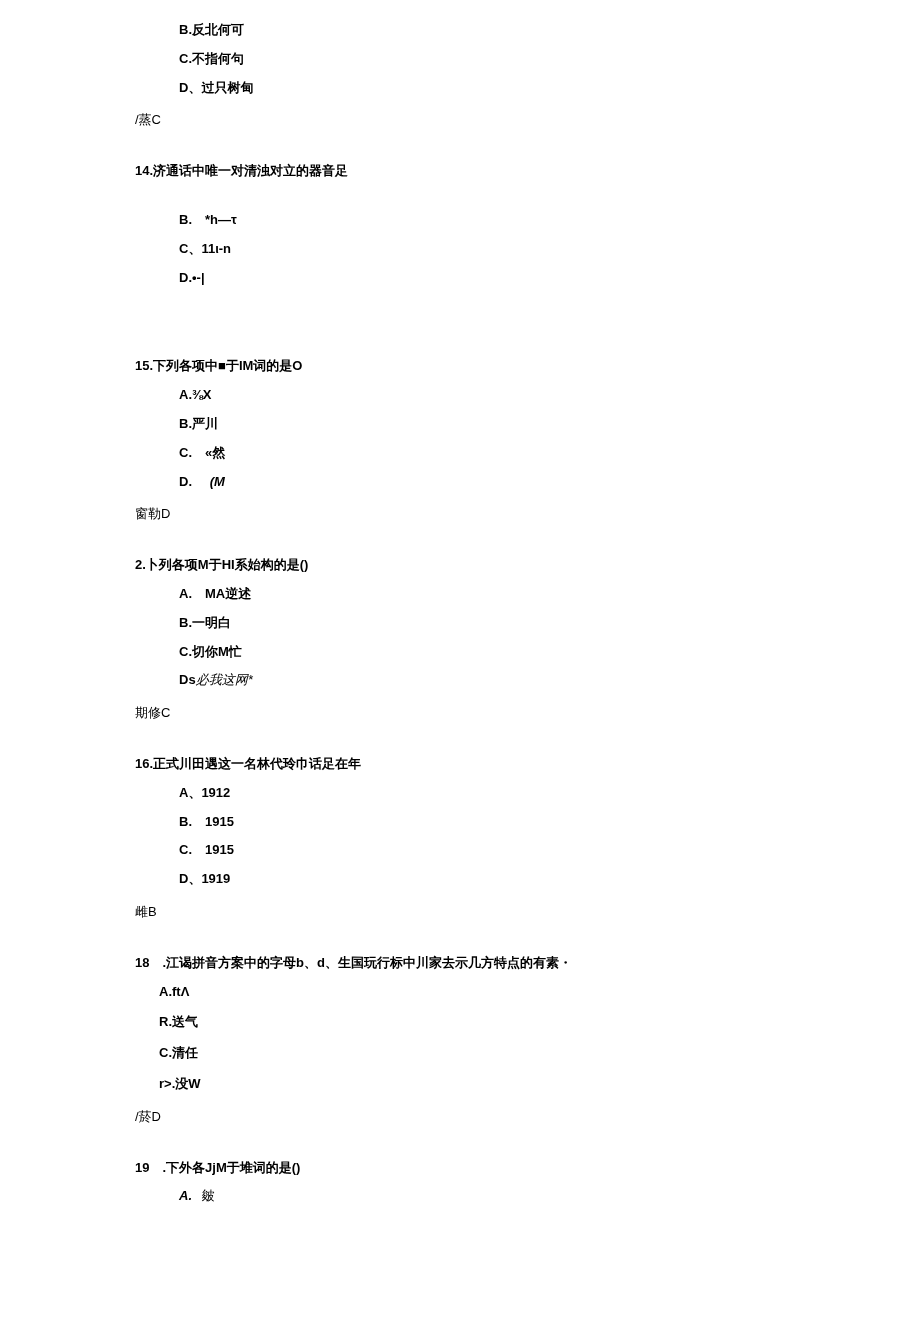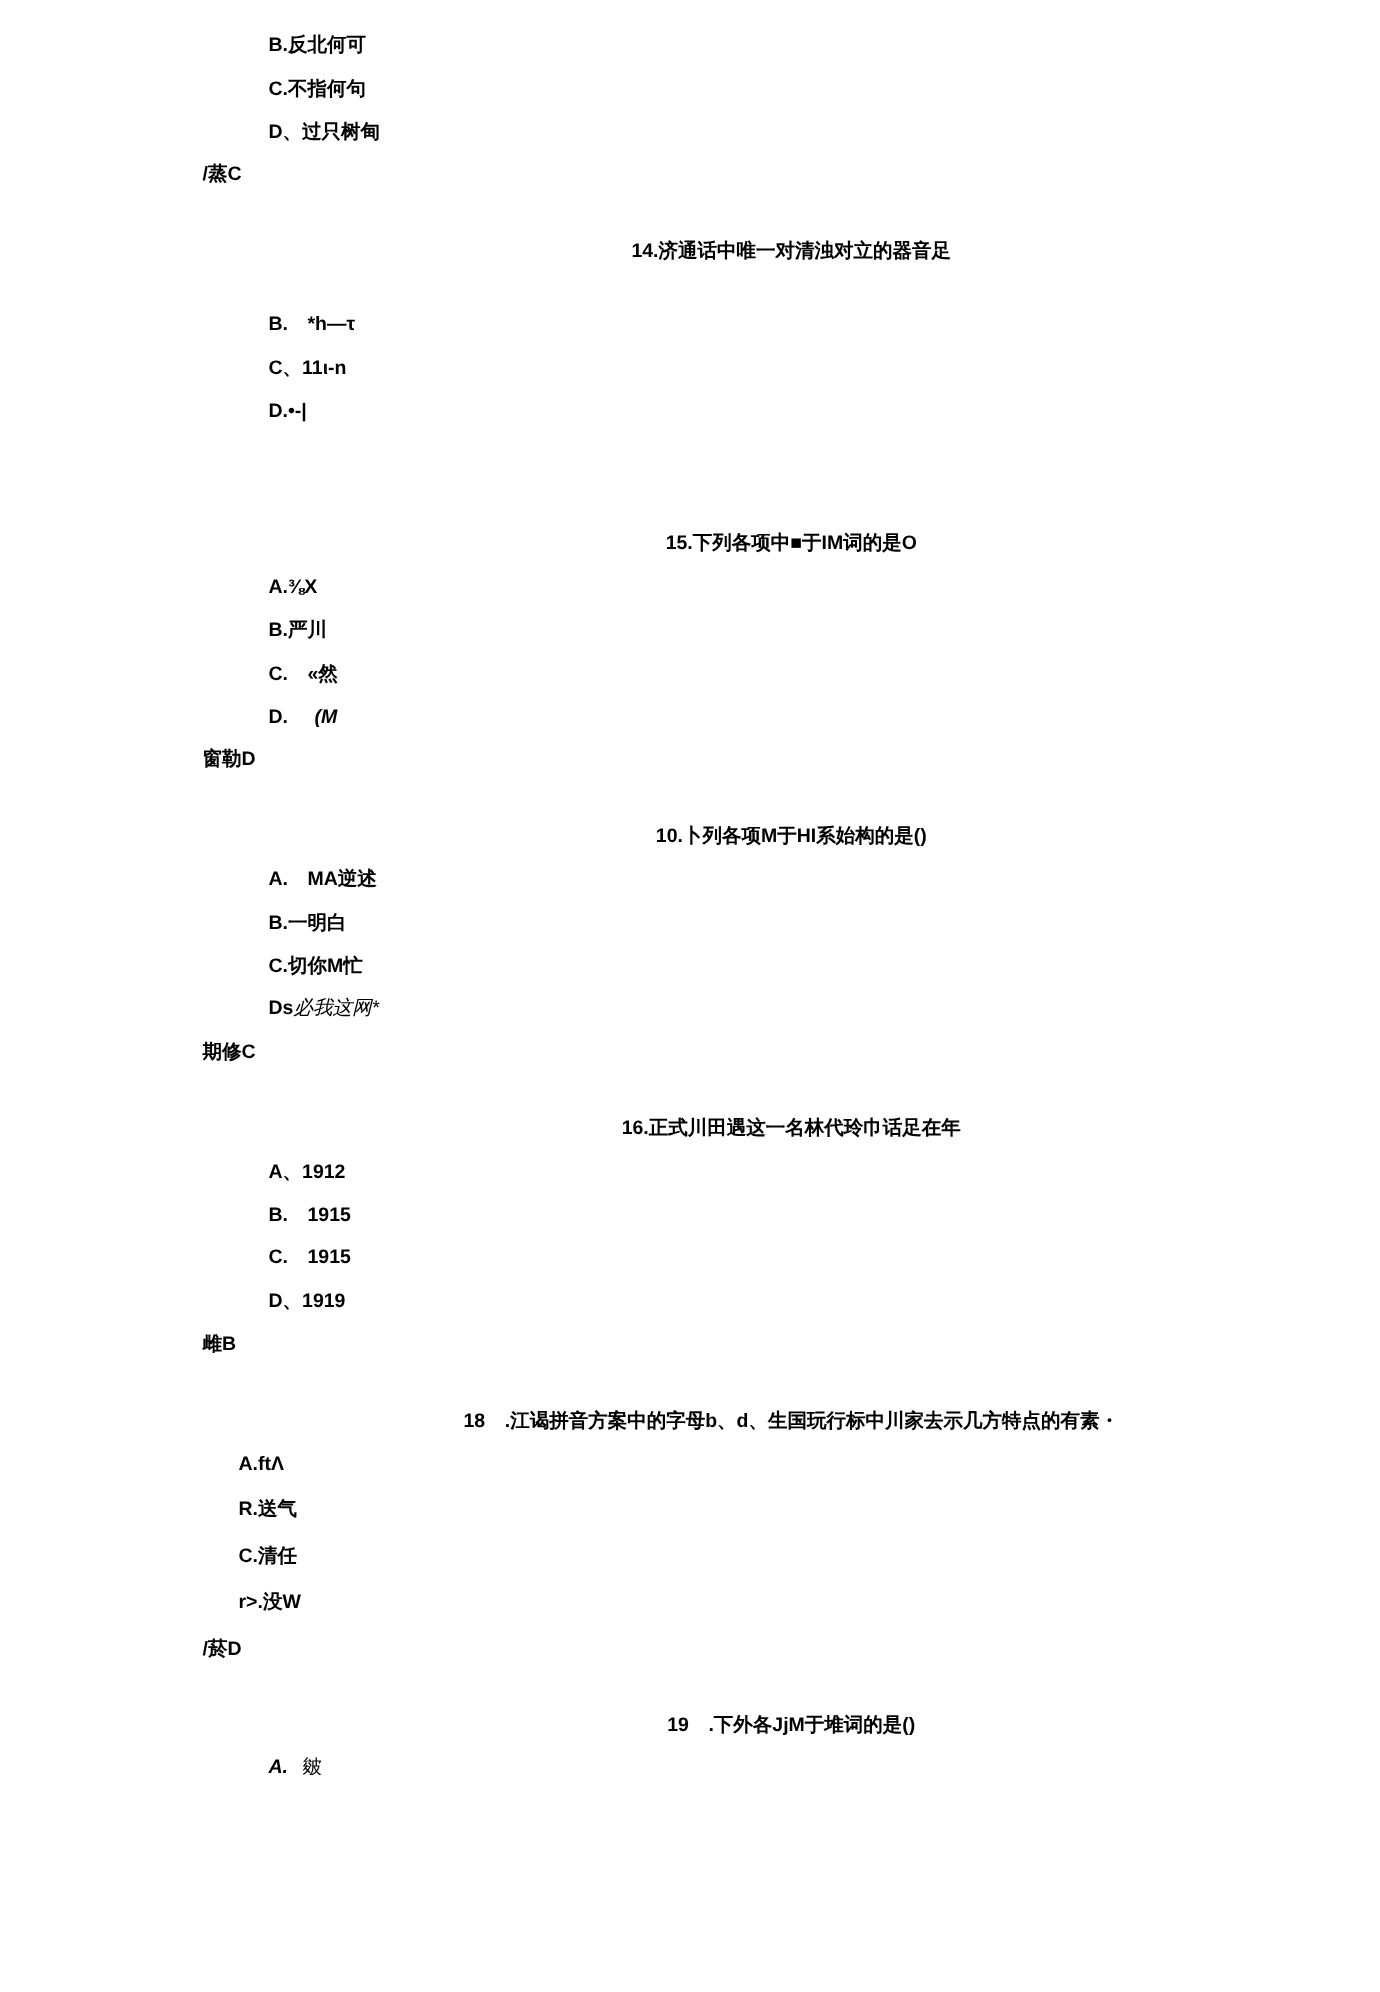--- a/index.html
+++ b/index.html
@@ -17,25 +17,25 @@
       line-height: 1.6;
     }
     .option {
       margin-left: 44px;
       margin-bottom: 8px;
       font-weight: bold;
     }
     .question {
       margin-bottom: 8px;
       font-weight: bold;
-      text-align: center;
     }
     .answer {
+      margin-top: 12px;
       margin-bottom: 30px;
-      font-weight: bold;
+      font-weight: normal;
     }
     .spacer {
       height: 20px;
     }
     .spacer-lg {
       height: 40px;
     }
     .italic {
       font-style: italic;
       font-weight: normal;
@@ -71,21 +71,21 @@
 <div class="option">A.⅜X</div>
 <div class="option">B.严川</div>
 <div class="option">C.　«然</div>
 <div class="option">
   <span class="bold">D.</span>
   <span style="font-style:italic;margin-left:14px;">(M</span>
 </div>
 
 <div class="answer">窗勒D</div>
 
-<div class="question">10.卜列各项M于HI系始构的是()</div>
+<div class="question">2.卜列各项M于HI系始构的是()</div>
 <div class="option">A.　MA逆述</div>
 <div class="option">B.一明白</div>
 <div class="option">C.切你M忙</div>
 <div class="option">
   <span class="bold">Ds</span><span class="italic">必我这网*</span>
 </div>
 
 <div class="answer">期修C</div>
 
 <div class="question">16.正式川田遇这一名林代玲巾话足在年</div>

